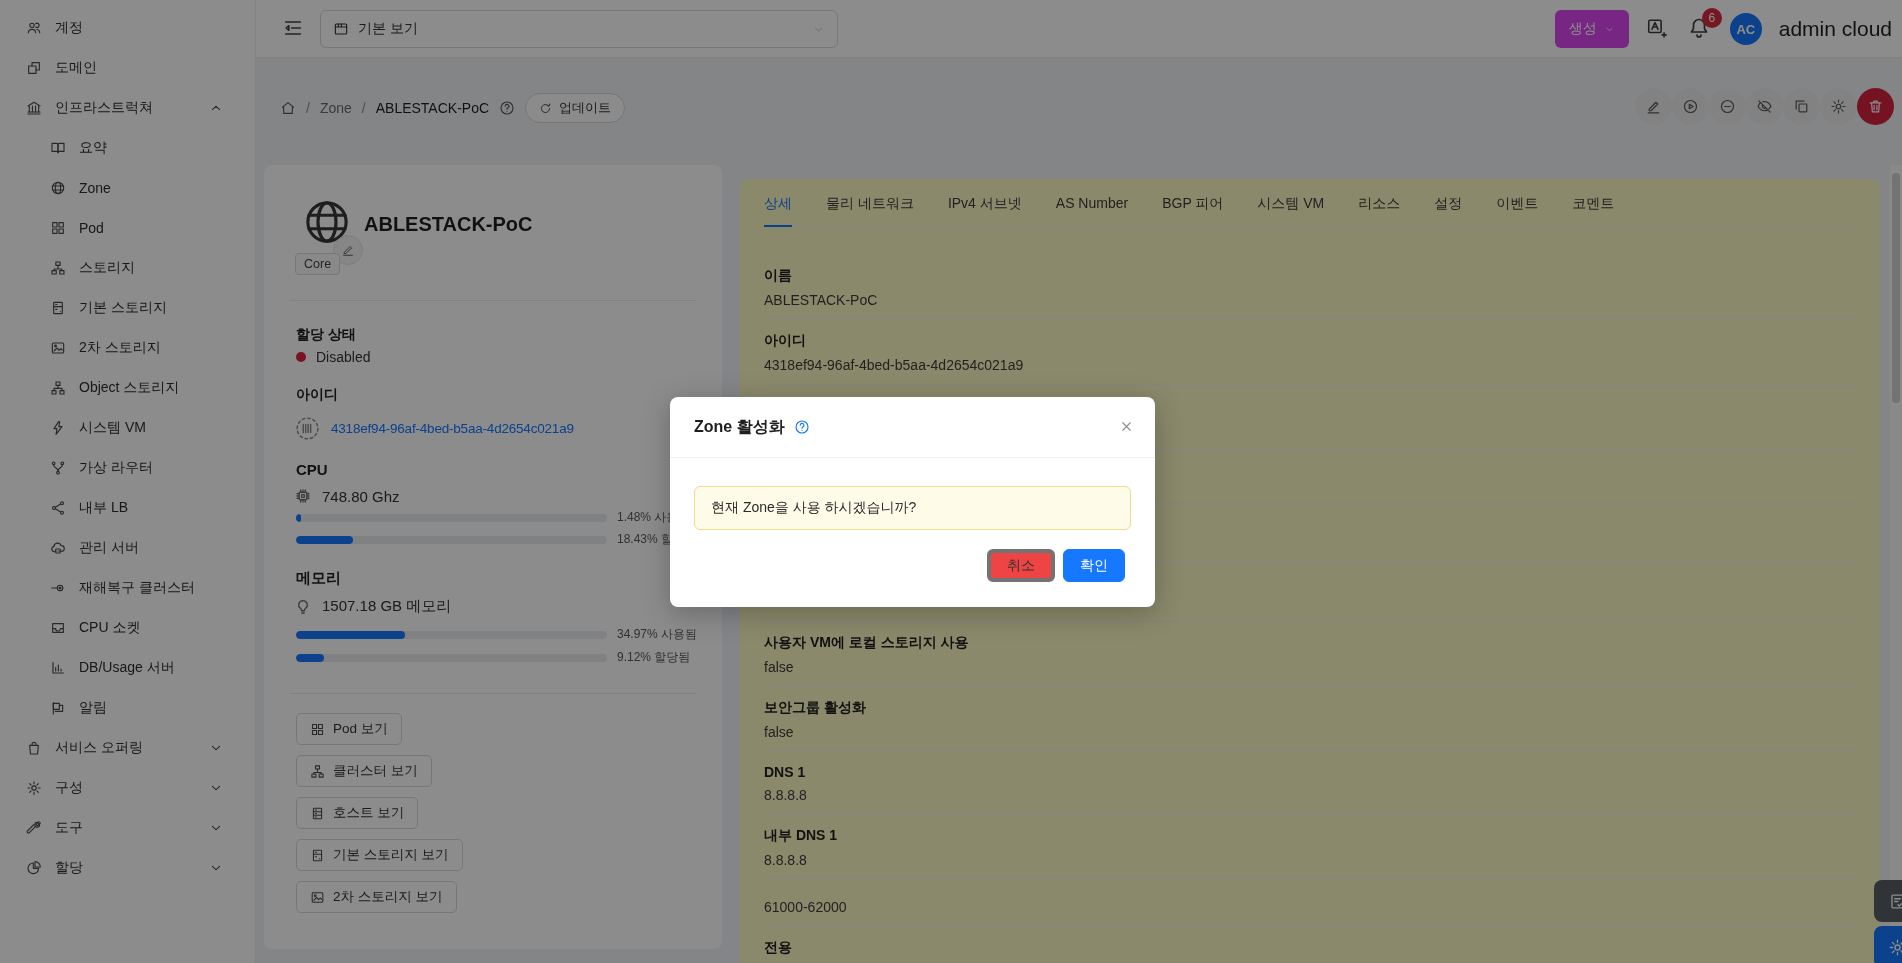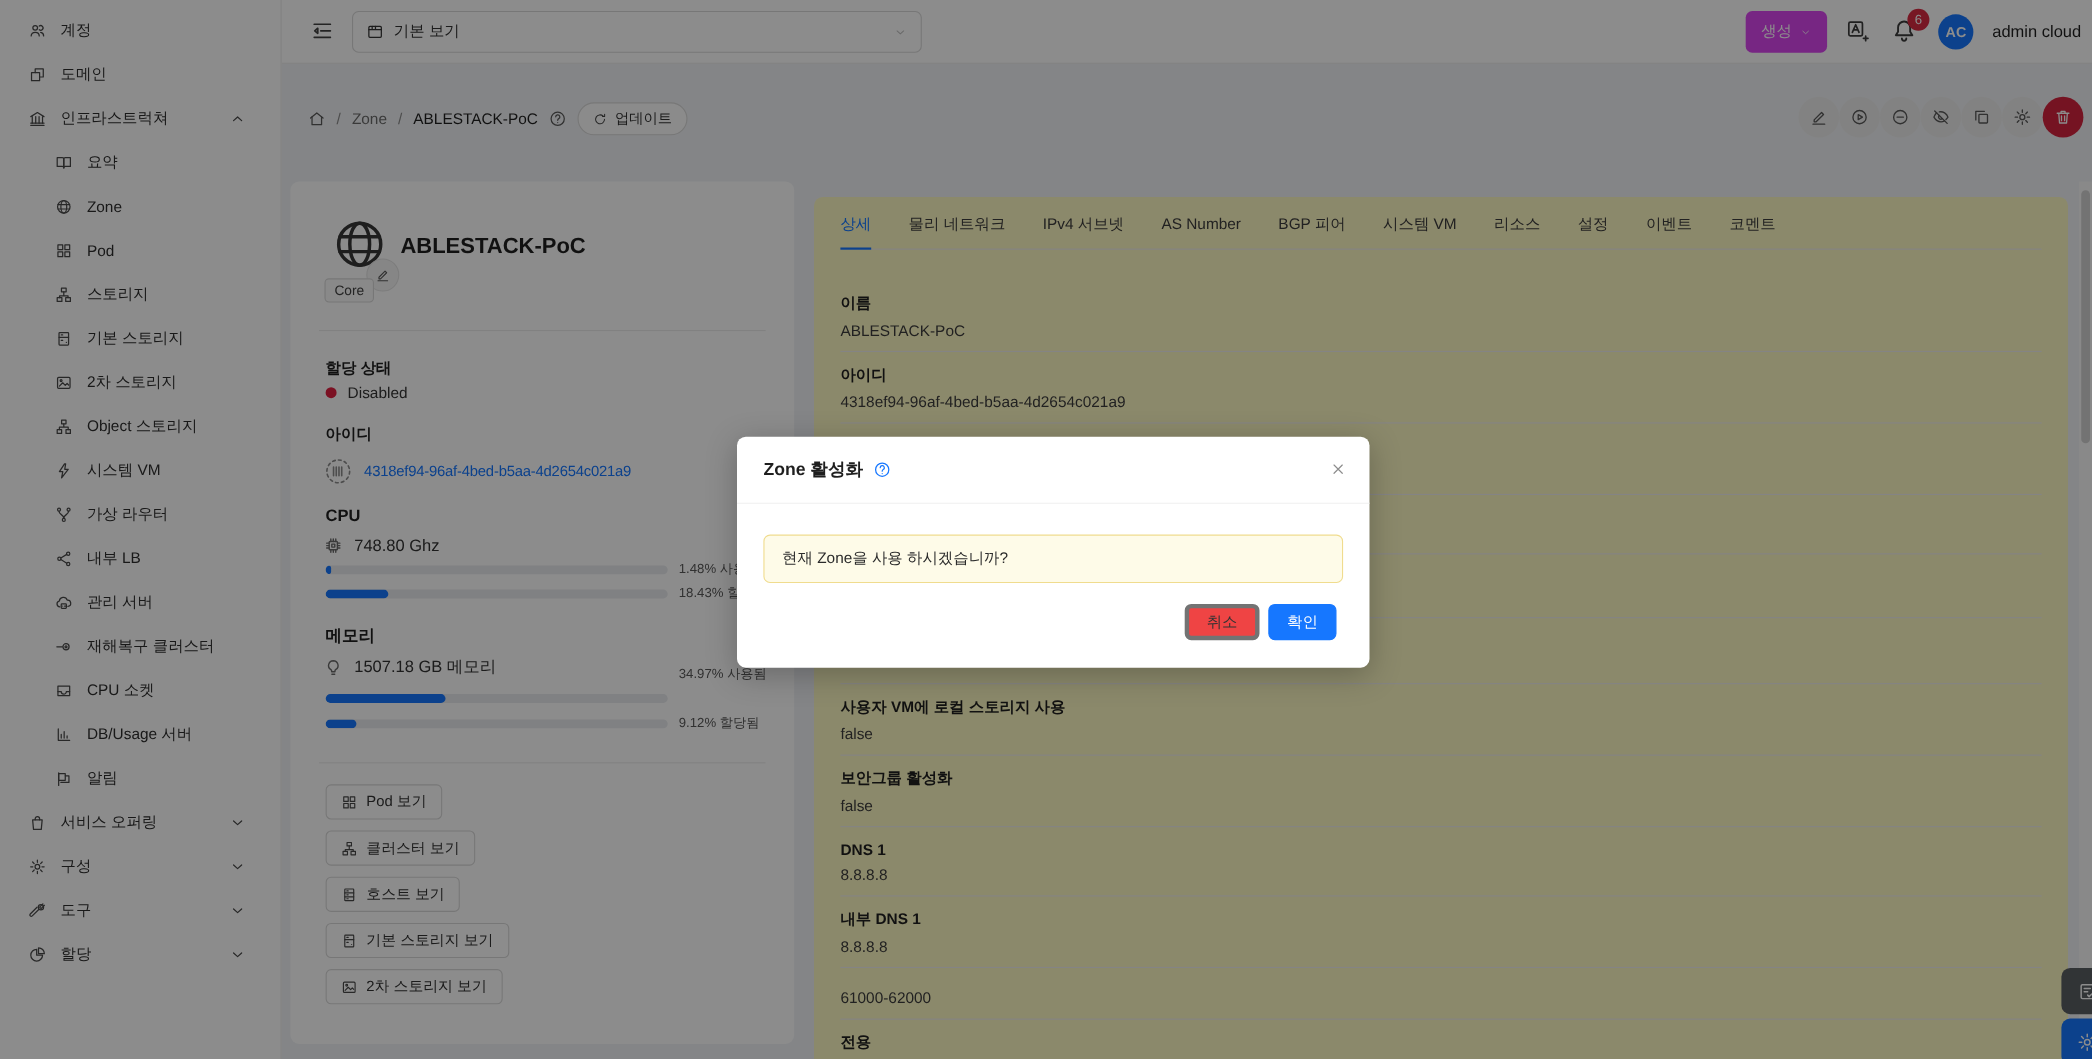--- a/index.html
+++ b/index.html
@@ -25,21 +25,21 @@
   .view-select .chev { margin-left:auto; color:#bfbfbf; width:13px; height:13px; }
   .hdr-right { position:absolute; right:10px; top:0; height:58px; display:flex; align-items:center; gap:17px; }
   .btn-create { height:38px; min-width:74px; background:#d946ef; color:#fff; border:none; border-radius:6px; font-size:14px; display:inline-flex; align-items:center; justify-content:center; gap:7px; padding:0 14px; cursor:pointer; }
   .btn-create .ic { width:11px; height:11px; stroke:#fff; }
   .hicon { width:24px; height:24px; color:#3d3d3d; cursor:pointer; }
   .hicon svg { width:22px; height:22px; }
   .bell-wrap { position:relative; width:26px; height:26px; color:#3d3d3d; cursor:pointer; }
   .bell-wrap svg { width:24px; height:24px; }
   .badge { position:absolute; top:-8px; right:-9px; min-width:20px; height:20px; border-radius:10px; background:#d92b43; color:#fff; font-size:12px; display:flex; align-items:center; justify-content:center; padding:0 4px; }
   .avatar { width:32px; height:32px; border-radius:50%; background:#1677ff; color:#fff; font-size:13px; font-weight:bold; display:flex; align-items:center; justify-content:center; cursor:pointer; }
-  .uname { font-size:15px; color:#1f1f1f; white-space:nowrap; }
+  .uname { font-size:21px; color:#1f1f1f; white-space:nowrap; }
 
   
   .crumb-row { position:absolute; left:280px; top:90px; height:36px; display:flex; align-items:center; gap:10px; z-index:3; }
   .crumb-row .ic { color:#595959; }
   .crumb-sep { color:#8c8c8c; font-size:14px; }
   .crumb-link { color:#6b6b6b; font-size:14px; cursor:pointer; }
   .crumb-cur { color:#1f1f1f; font-size:14px; }
   .help-ic { width:17px; height:17px; color:#8c8c8c; cursor:pointer; }
   .btn-update { height:30px; border:1px solid #d9d9d9; background:#fdfdfd; border-radius:15px; display:inline-flex; align-items:center; gap:7px; padding:0 13px; font-size:13px; color:#333; cursor:pointer; }
   .btn-update .ic { width:13px; height:13px; color:#444; }
@@ -86,21 +86,21 @@
   
   .scroll-track { position:absolute; right:0; top:165px; bottom:0; width:12px; background:#fafafa; z-index:3; }
   .scroll-thumb { position:absolute; right:2px; top:8px; width:8px; height:230px; border-radius:4px; background:#d2d2d2; }
   .float-btn { position:absolute; right:-18px; width:46px; height:42px; border-radius:8px; color:#fff; display:flex; align-items:center; justify-content:center; z-index:6; cursor:pointer; }
   .float-btn svg { width:19px; height:19px; }
   .float-survey { top:880px; background:#5a5f63; }
   .float-gear { top:926px; background:#1677ff; }
 
   
   .overlay { position:absolute; inset:0; background:rgba(0,0,0,0.45); z-index:90; }
-  .modal { position:absolute; left:670px; top:397px; width:575px; height:210px; background:#fff; border-radius:8px; box-shadow:0 6px 28px rgba(0,0,0,0.25); z-index:95; }
+  .modal { position:absolute; left:670px; top:397px; width:485px; height:210px; background:#fff; border-radius:8px; box-shadow:0 6px 28px rgba(0,0,0,0.25); z-index:95; }
   .modal-head { height:61px; border-bottom:1px solid #f0f0f0; display:flex; align-items:center; padding:0 24px; gap:9px; }
   .modal-title { font-size:16px; font-weight:600; color:#1f1f1f; }
   .modal-help { width:18px; height:18px; color:#1677ff; }
   .modal-close { position:absolute; right:16px; top:16px; width:26px; height:26px; color:#8c8c8c; display:flex; align-items:center; justify-content:center; cursor:pointer; }
   .modal-close svg { width:15px; height:15px; }
   .modal-body { padding:28px 24px 0; }
   .warn-box { height:44px; background:#fefbe8; border:1px solid #f0dc8e; border-radius:6px; display:flex; align-items:center; padding:0 16px; font-size:14px; color:#2b2b2b; }
   .modal-foot { display:flex; justify-content:flex-end; gap:8px; padding:19px 30px 0 0; }
   .btn { height:33px; border-radius:6px; font-size:14px; padding:0 16px; cursor:pointer; display:inline-flex; align-items:center; }
   .btn-cancel { background:#ef4444; border:4px solid #737373; color:#333; }
@@ -632,21 +632,21 @@
   <div class="flabel" style="top:404px; font-size:15px">메모리</div>
   <div class="frow" style="top:432px; left:30px; font-size:15px">
     <span class="res-ic"><svg class="ic">
           <use href="#bulb-icon"></use>
         </svg></span>
     <span>1507.18 GB 메모리</span>
   </div>
   <div class="bar" style="top:466px">
       <div class="fill" style="width: 34.97%;"></div>
     </div>
-  <div class="bar-lbl" style="top:439px">34.97% 사용됨</div>
+  <div class="bar-lbl" style="top:461px">34.97% 사용됨</div>
   <div class="bar" style="top:489px">
       <div class="fill" style="width: 9.12%;"></div>
     </div>
   <div class="bar-lbl" style="top:484px">9.12% 할당됨</div>
 
   <div class="ldiv" style="top:528px"></div>
 
   <div class="vbtns">
 
       <button class="vbtn">

